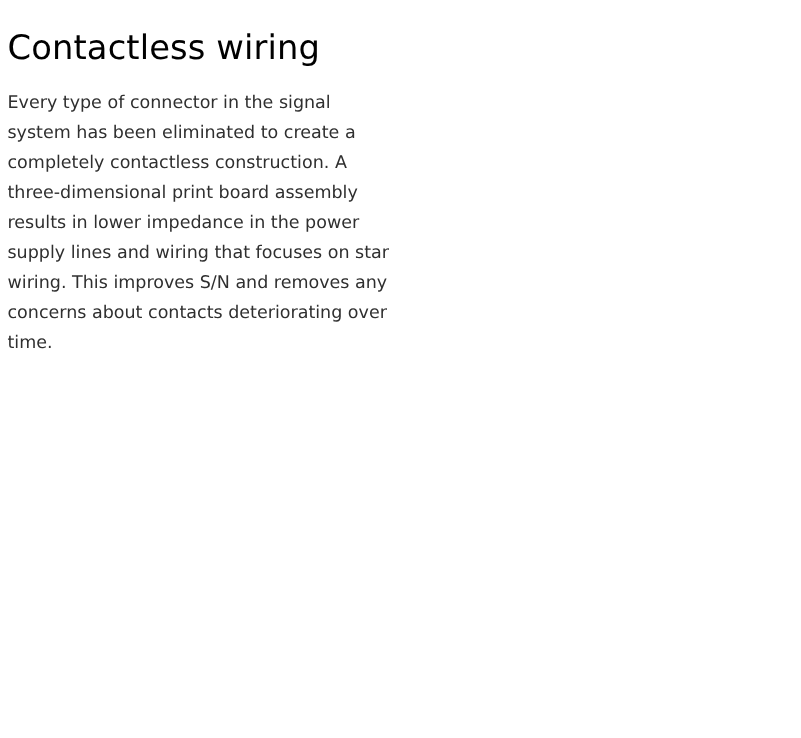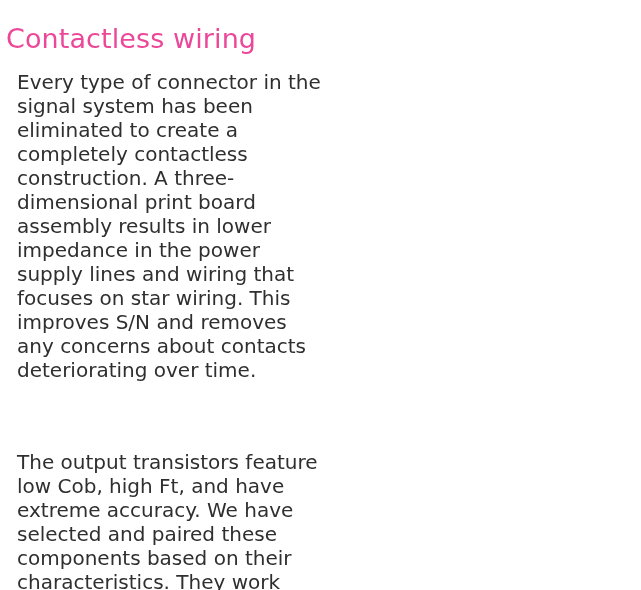--- a/index.html
+++ b/index.html
@@ -25,46 +25,45 @@
     width: 330px;
     padding-left: 6px;
     box-sizing: border-box;
   }
   .section-title {
     font-family: "DejaVu Sans", sans-serif;
     font-weight: 400;
     font-size: 27px;
     line-height: 34px;
     letter-spacing: 0.1px;
-    color: #ec4899;
+    color: #000000;
     margin: 0 0 14px 0;
     white-space: nowrap;
   }
   .section-body {
     font-family: "DejaVu Sans", sans-serif;
-    font-size: 20px;
+    font-size: 14px;
     line-height: 24px;
     color: #2f2f2f;
-    margin: 11px;
+    margin: 0;
     width: 312px;
   }
   .spacer {
     height: 46px;
   }
   #section-1 { margin-top: 4px; }
 </style>
 </head>
 <body>
 
 <div class="page">
 
   <div class="section" id="section-0">
     <h2 class="section-title">Contactless wiring</h2>
     <p class="section-body">Every type of connector in the signal system has been eliminated to create a completely contactless construction. A three-dimensional print board assembly results in lower impedance in the power supply lines and wiring that focuses on star wiring. This improves S/N and removes any concerns about contacts deteriorating over time.</p>
   </div>
 
   <div class="spacer"></div>
 
   <div class="section" id="section-1">
-    <p class="section-body">The output transistors feature low Cob, high Ft, and have extreme accuracy. We have selected and paired these components based on their characteristics. They work together to increase sound image focus and deepen three-dimensionality.</p>
   </div>
 
 </div>
 
 </body></html>

